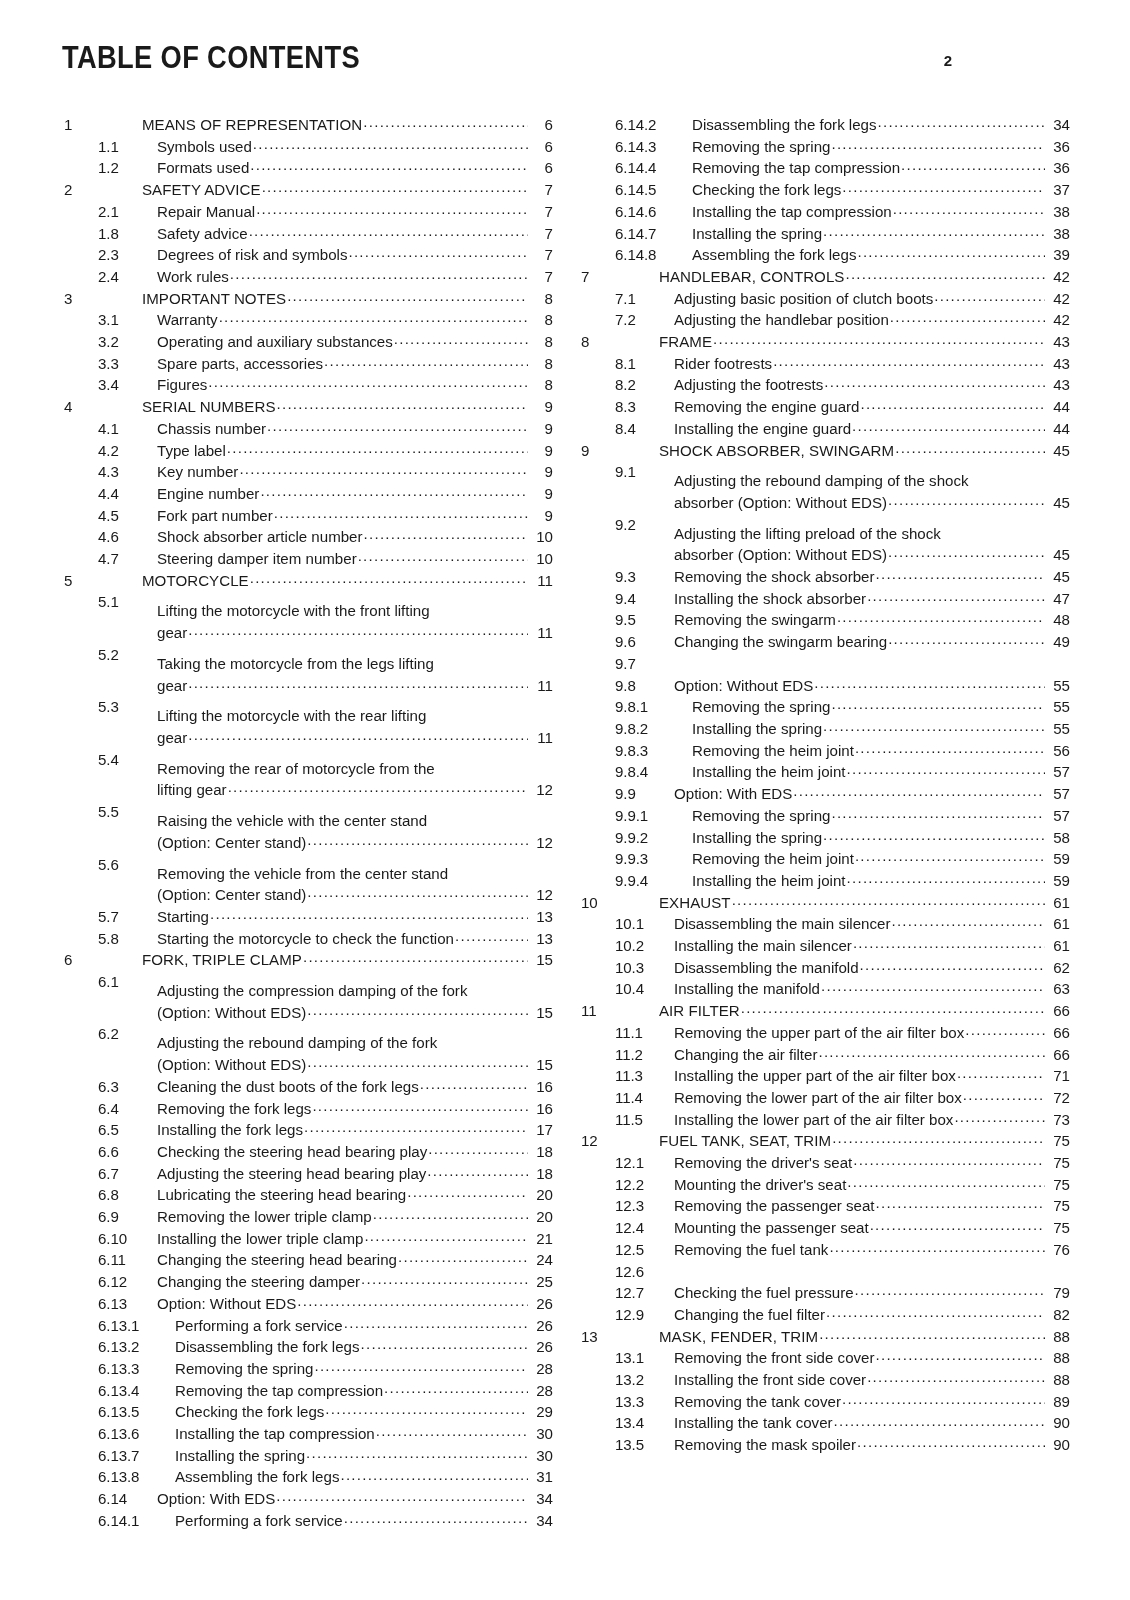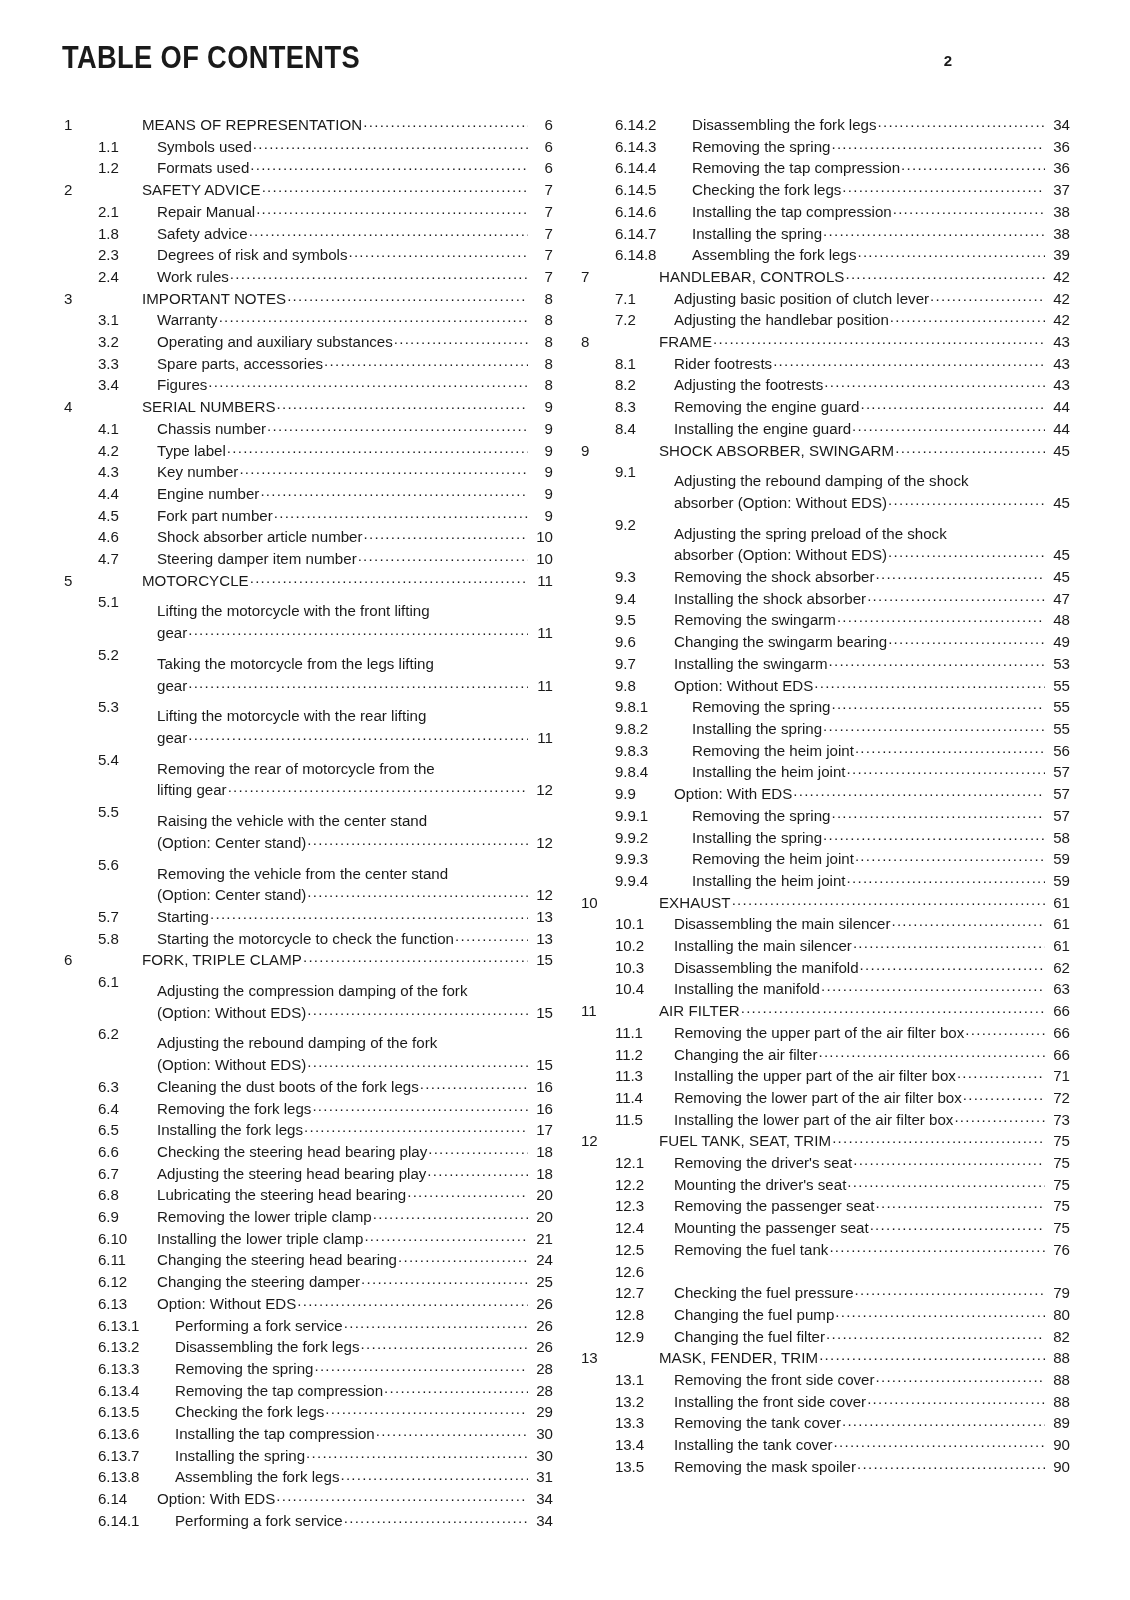--- a/index.html
+++ b/index.html
@@ -766,21 +766,21 @@
               <span class="toc-title">HANDLEBAR, CONTROLS</span>
               <span class="toc-leader"></span>
               <span class="toc-page">42</span>
             </div>
           </div>
         </div>
         <div class="toc-entry lvl2">
           <span class="toc-num">7.1</span>
           <div class="toc-body">
             <div class="toc-line">
-              <span class="toc-title">Adjusting basic position of clutch lever</span>
+              <span class="toc-title">Adjusting basic position of clutch boots</span>
               <span class="toc-leader"></span>
               <span class="toc-page">42</span>
             </div>
           </div>
         </div>
         <div class="toc-entry lvl2">
           <span class="toc-num">7.2</span>
           <div class="toc-body">
             <div class="toc-line">
               <span class="toc-title">Adjusting the handlebar position</span>
@@ -856,21 +856,21 @@
             <div class="toc-line">
               <span class="toc-title">absorber (Option: Without EDS)</span>
               <span class="toc-leader"></span>
               <span class="toc-page">45</span>
             </div>
           </div>
         </div>
         <div class="toc-entry lvl2">
           <span class="toc-num">9.2</span>
           <div class="toc-body">
-            <span class="toc-wrap-line">Adjusting the spring preload of the shock</span>
+            <span class="toc-wrap-line">Adjusting the lifting preload of the shock</span>
             <div class="toc-line">
               <span class="toc-title">absorber (Option: Without EDS)</span>
               <span class="toc-leader"></span>
               <span class="toc-page">45</span>
             </div>
           </div>
         </div>
         <div class="toc-entry lvl2">
           <span class="toc-num">9.3</span>
           <div class="toc-body">
@@ -906,27 +906,20 @@
           <div class="toc-body">
             <div class="toc-line">
               <span class="toc-title">Changing the swingarm bearing</span>
               <span class="toc-leader"></span>
               <span class="toc-page">49</span>
             </div>
           </div>
         </div>
         <div class="toc-entry lvl2">
           <span class="toc-num">9.7</span>
-          <div class="toc-body">
-            <div class="toc-line">
-              <span class="toc-title">Installing the swingarm</span>
-              <span class="toc-leader"></span>
-              <span class="toc-page">53</span>
-            </div>
-          </div>
         </div>
         <div class="toc-entry lvl2">
           <span class="toc-num">9.8</span>
           <div class="toc-body">
             <div class="toc-line">
               <span class="toc-title">Option: Without EDS</span>
               <span class="toc-leader"></span>
               <span class="toc-page">55</span>
             </div>
           </div>
@@ -1194,30 +1187,20 @@
         <div class="toc-entry lvl2">
           <span class="toc-num">12.6</span>
         </div>
         <div class="toc-entry lvl2">
           <span class="toc-num">12.7</span>
           <div class="toc-body">
             <div class="toc-line">
               <span class="toc-title">Checking the fuel pressure</span>
               <span class="toc-leader"></span>
               <span class="toc-page">79</span>
-            </div>
-          </div>
-        </div>
-        <div class="toc-entry lvl2">
-          <span class="toc-num">12.8</span>
-          <div class="toc-body">
-            <div class="toc-line">
-              <span class="toc-title">Changing the fuel pump</span>
-              <span class="toc-leader"></span>
-              <span class="toc-page">80</span>
             </div>
           </div>
         </div>
         <div class="toc-entry lvl2">
           <span class="toc-num">12.9</span>
           <div class="toc-body">
             <div class="toc-line">
               <span class="toc-title">Changing the fuel filter</span>
               <span class="toc-leader"></span>
               <span class="toc-page">82</span>

